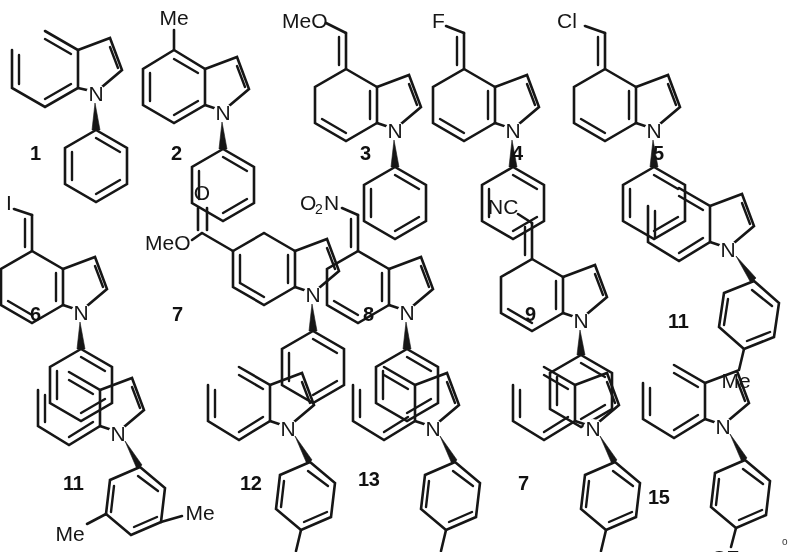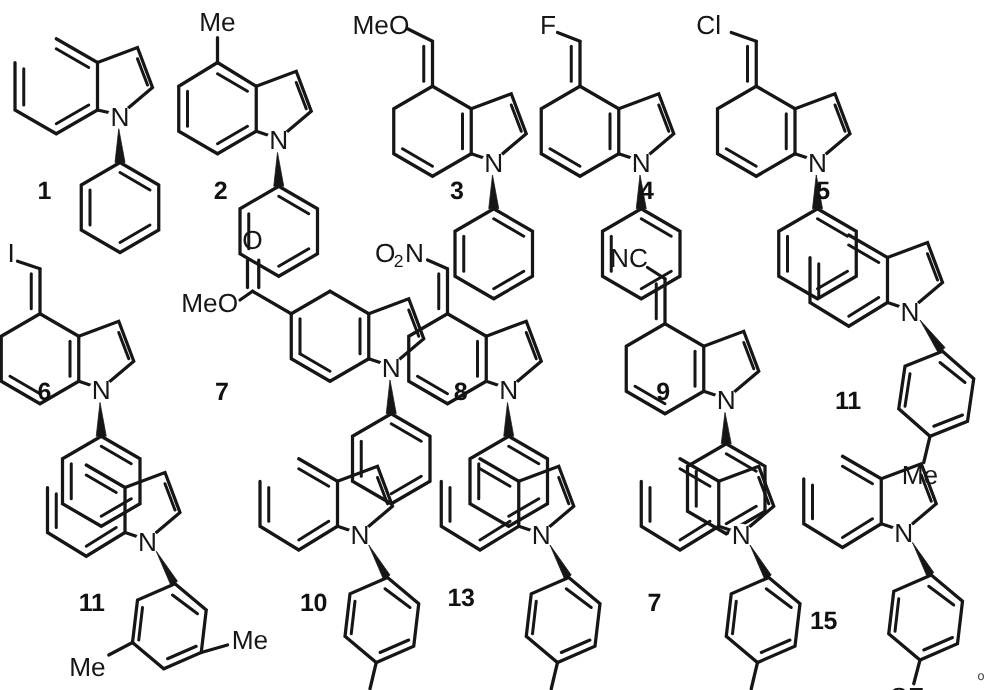--- a/index.html
+++ b/index.html
@@ -361,21 +361,21 @@
       <text class="atom" x="88" y="65" text-anchor="middle">N</text>
       <polygon class="wedge" points="95,71 112,95 107,99"></polygon>
       <polyline class="bond" points="110,97 80,110 76,144 101,165 131,152 135,118 110,97"></polyline>
       <line class="bond-inner" x1="84" y1="116" x2="81" y2="142"></line>
       <line class="bond-inner" x1="104" y1="157" x2="127" y2="147"></line>
       <line class="bond-inner" x1="128" y1="121" x2="108" y2="106"></line>
       <line class="bond" x1="101" y1="165" x2="96" y2="186"></line>
       <text class="atom" x="94" y="198" text-anchor="middle">OMe</text>
     </svg>
   </div>
-  <div class="cmpd-num" style="left:240px; top:472px;">10</div>
+  <div class="cmpd-num" style="left:240px; top:472px;">12</div>
 
   <div class="struct" style="left:345px; top:365px;">
     <svg width="175" height="180" viewBox="0 0 175 180">
       <polyline class="bond" points="8,20 8,56 39,75 70,56 70,20 39,2"></polyline>
       <line class="bond-inner" x1="15" y1="25" x2="15" y2="52"></line>
       <line class="bond-inner" x1="39" y1="67" x2="63" y2="52"></line>
       <line class="bond-inner" x1="63" y1="24" x2="39" y2="10"></line>
       <polyline class="bond" points="70,20 102,8 114,40 88,62 70,56"></polyline>
       <line class="bond-inner" x1="102" y1="17" x2="110" y2="38"></line>
       <circle cx="88" cy="64" r="10" fill="#ffffff"></circle>

